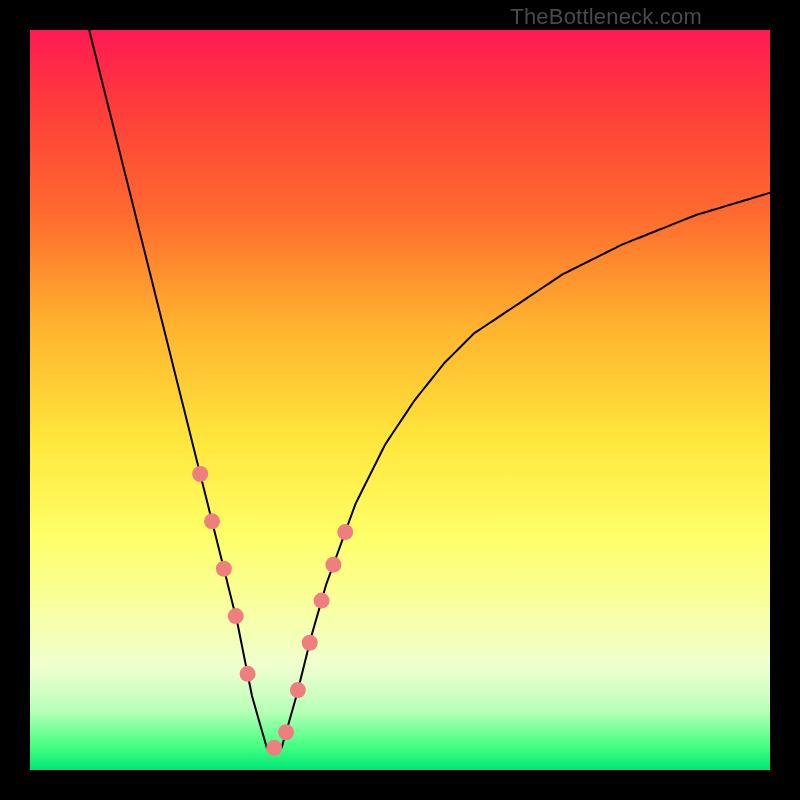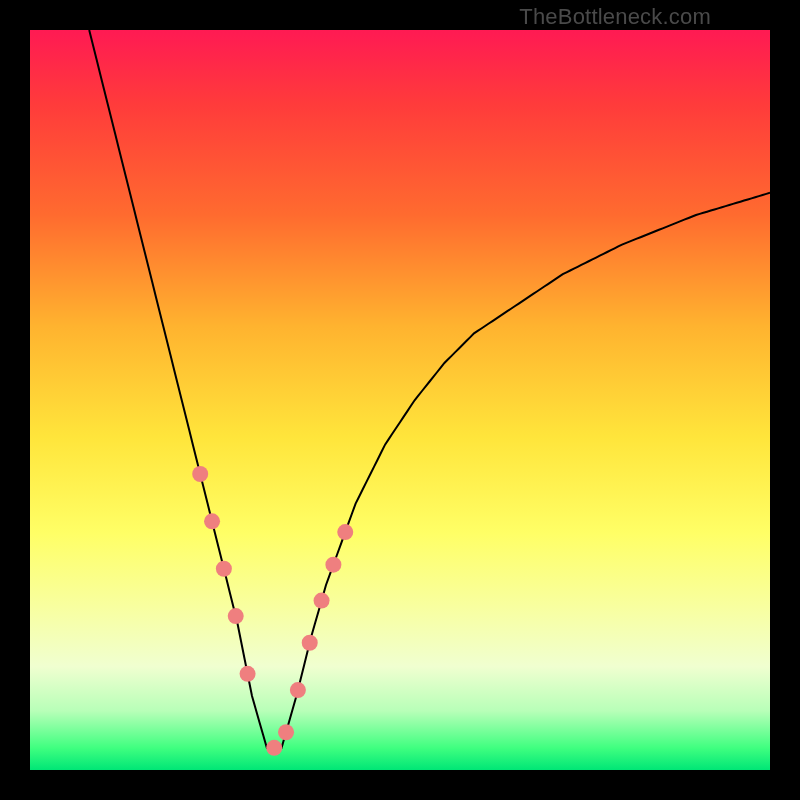--- a/index.html
+++ b/index.html
@@ -8,21 +8,20 @@
     width: 800px;
     height: 800px;
     overflow: hidden;
     background: #000;
   }
   .frame {
     width: 712px;
     height: 800px;
     background: #000;
     position: relative;
-    padding-left: 9px;
   }
   .plot {
     position: absolute;
     left: 30px;
     top: 30px;
     width: 740px;
     height: 740px;
     background: linear-gradient(to bottom,
       #ff1a53 0%,
       #ff3b3b 10%,

